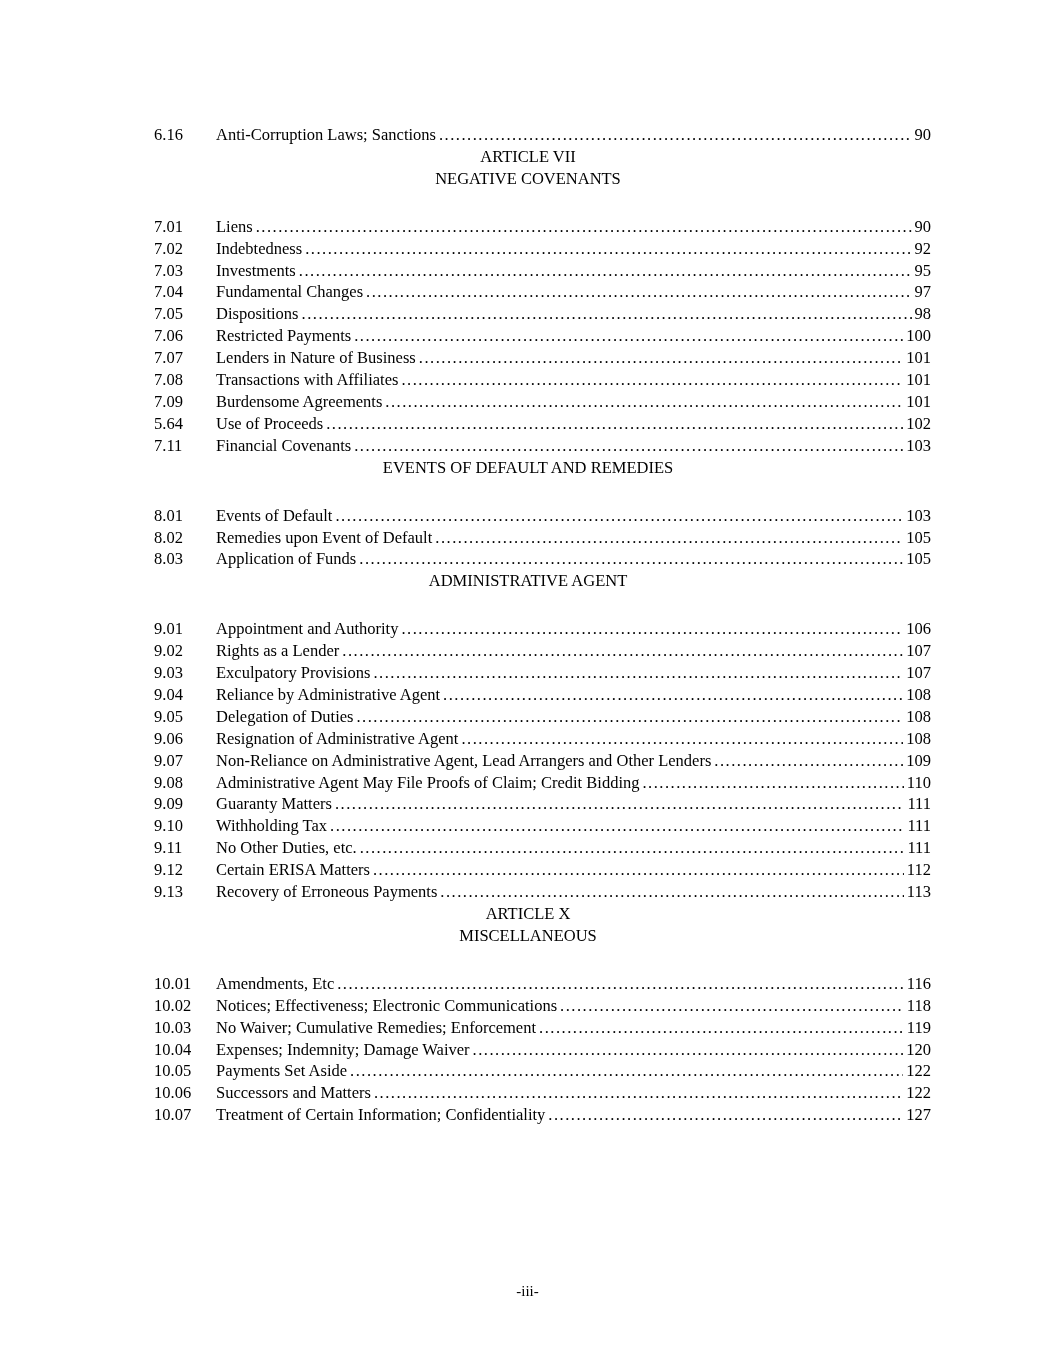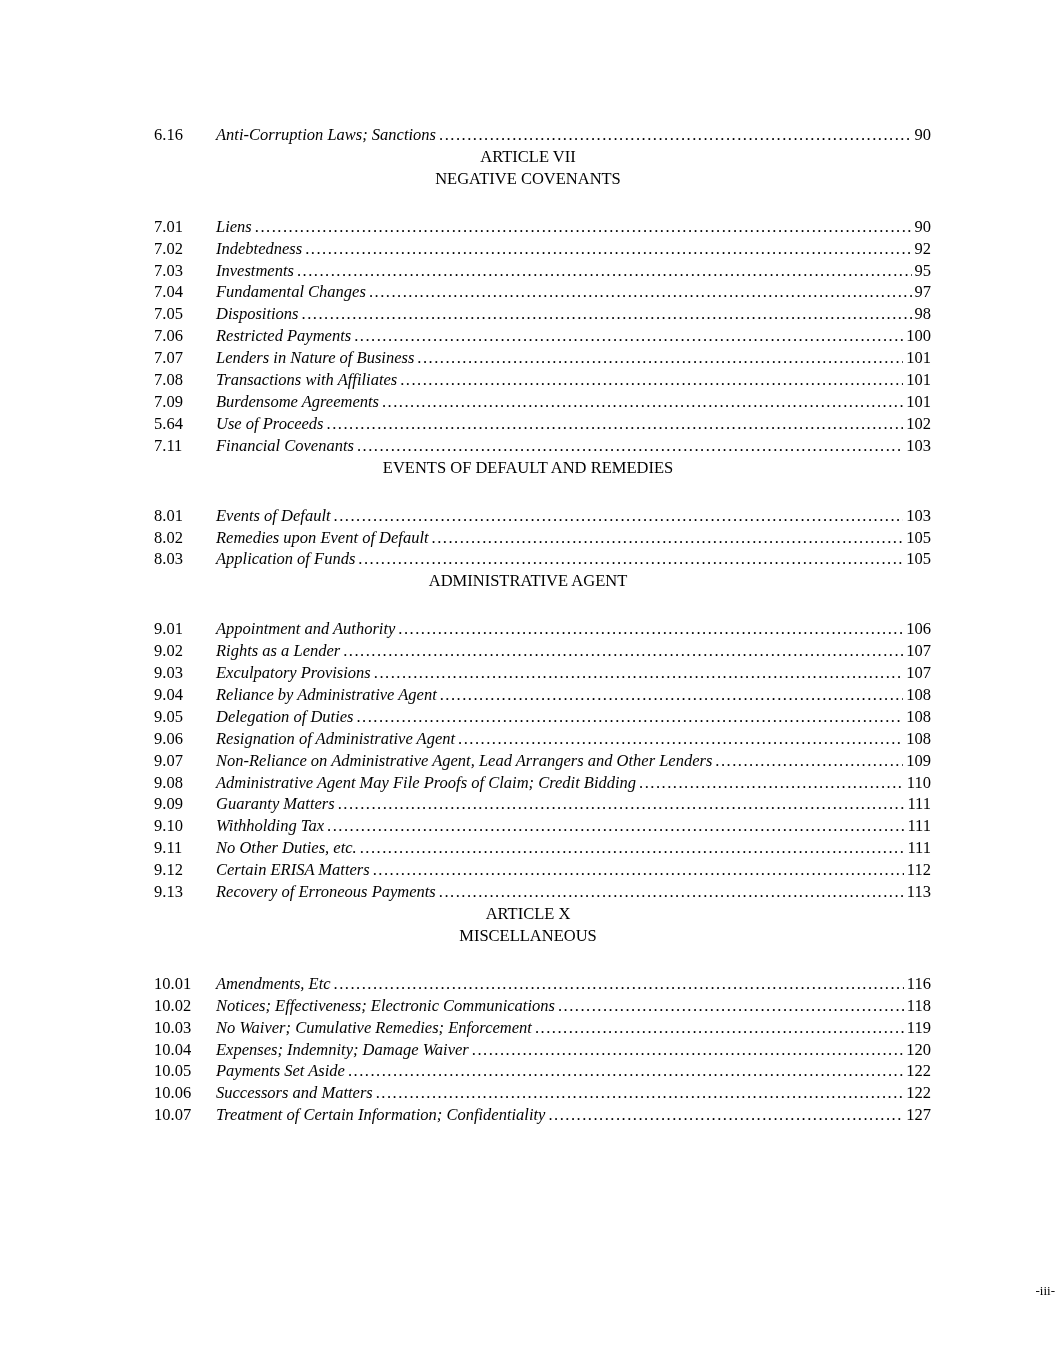--- a/index.html
+++ b/index.html
@@ -33,21 +33,20 @@
     width: 100%;
   }
   .num {
     flex: none;
     width: 62px;
     margin-left: 29px;
   }
   .title {
     flex: none;
     white-space: nowrap;
-    font-style: italic;
   }
   .leader {
     flex: 1 1 auto;
     overflow: hidden;
     white-space: nowrap;
     letter-spacing: 1.5px;
     margin-left: 3px;
     margin-right: 3px;
     min-width: 10px;
   }
@@ -60,22 +59,22 @@
     margin-bottom: 26px;
   }
   .heading-line {
     line-height: 21.9px;
   }
   .footer {
     position: absolute;
     left: 0;
     top: 1283px;
     width: 100%;
-    text-align: right;
-    font-size: 13px;
+    text-align: center;
+    font-size: 15px;
   }
 </style>
 </head>
 <body>
 
 <div class="page">
   <div class="toc">
       <div class="toc-row">
         <span class="num">6.16</span>
         <span class="title">Anti-Corruption Laws; Sanctions</span>

